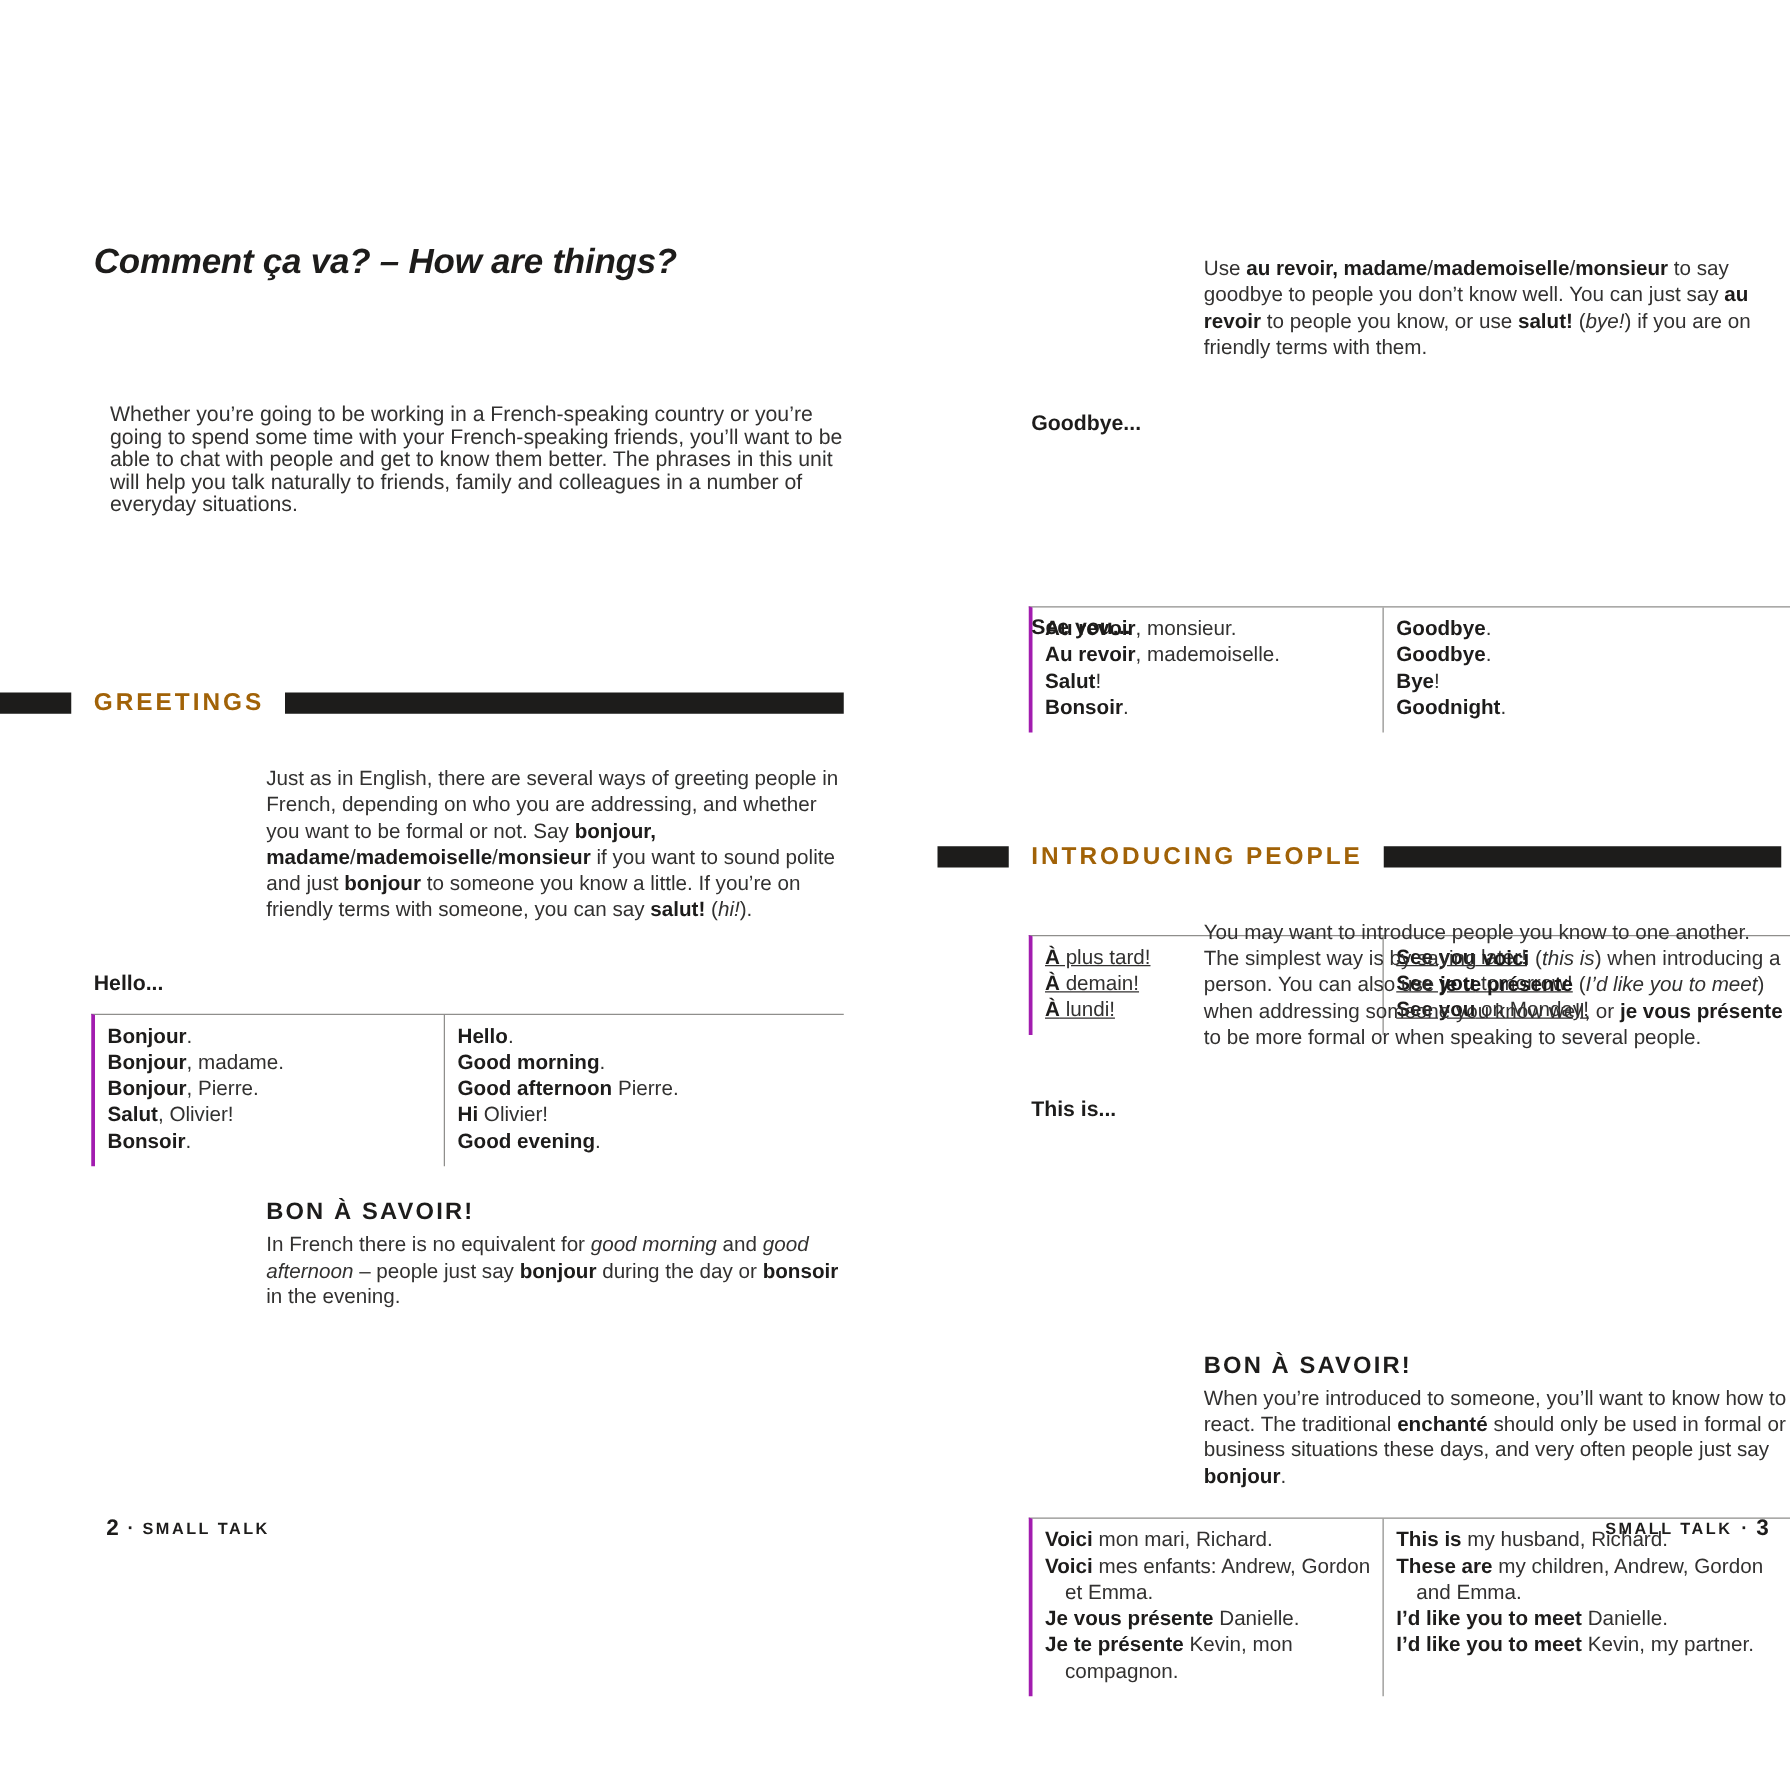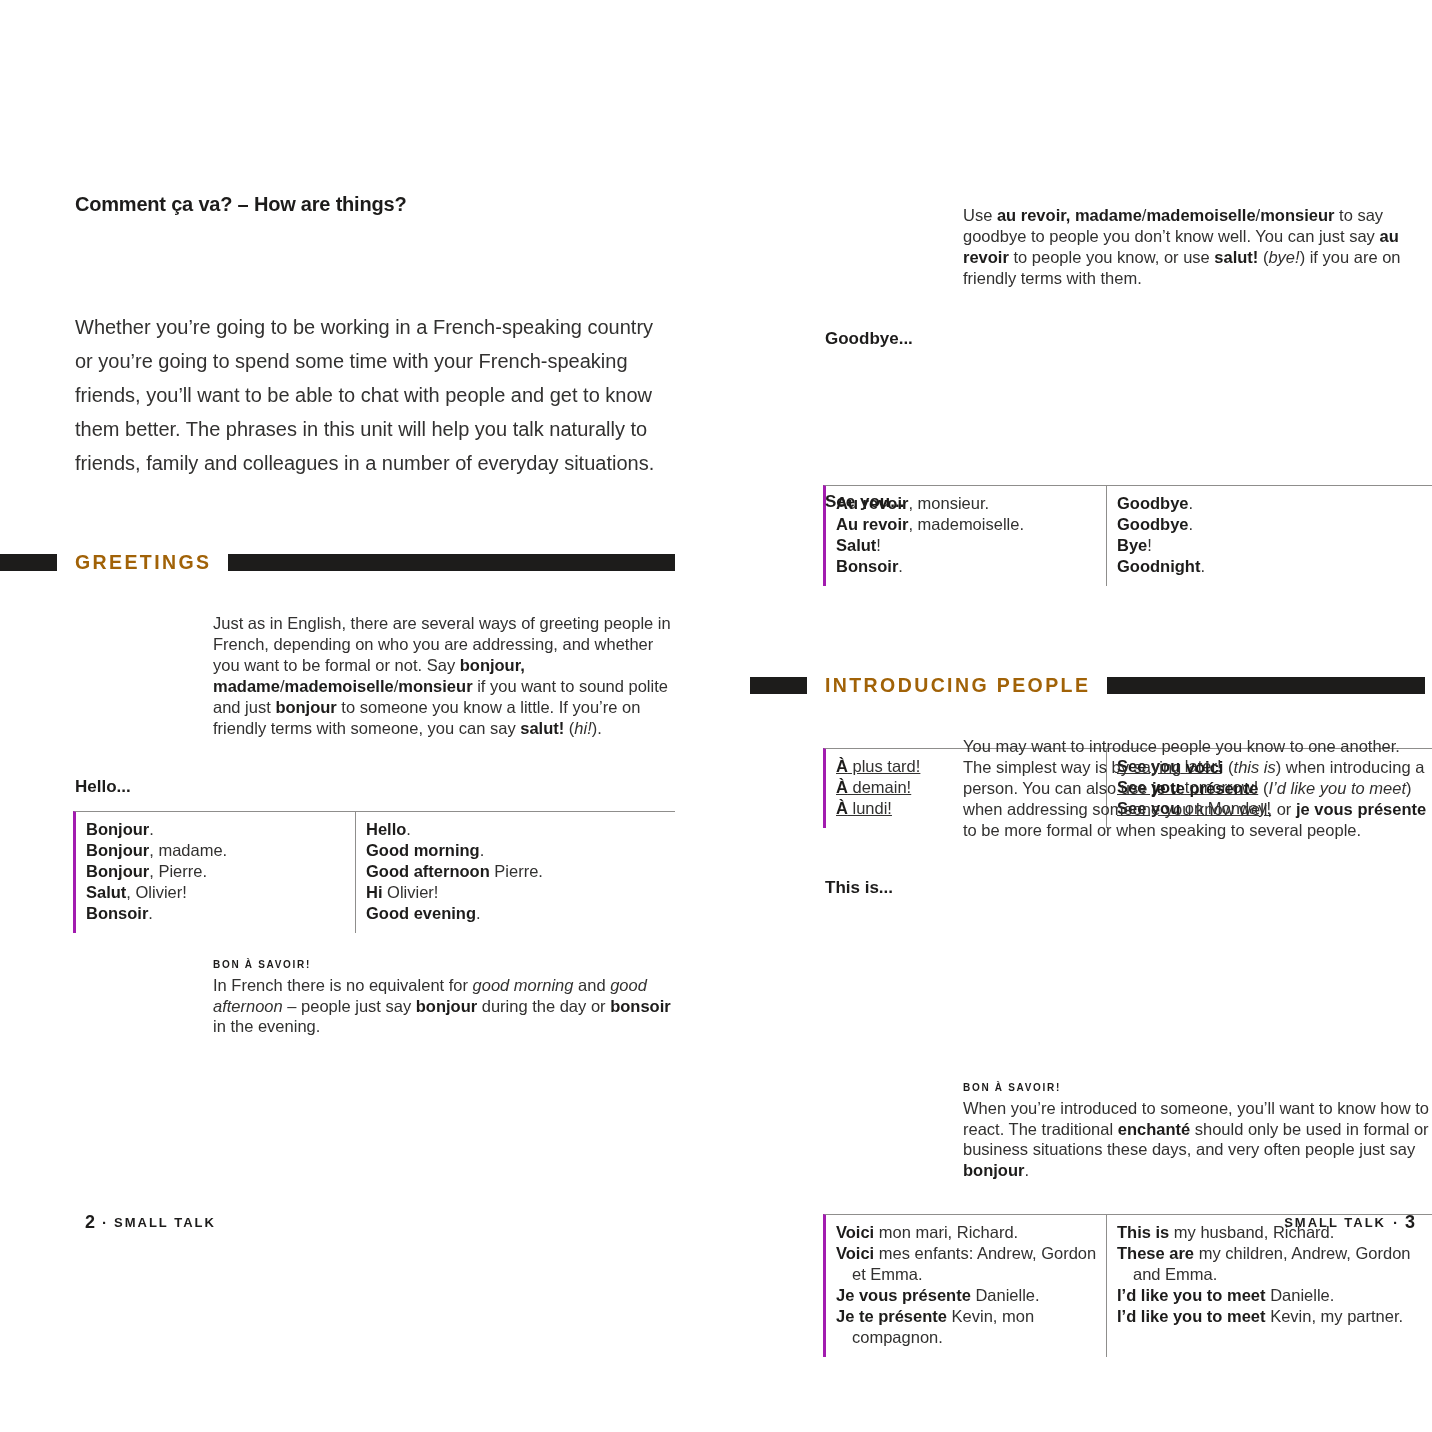--- a/index.html
+++ b/index.html
@@ -8,26 +8,26 @@
     background:#ffffff;color:#323130;
     font-family:"Liberation Sans","DejaVu Sans",sans-serif;
     -webkit-font-smoothing:antialiased;
   }
   .abs{position:absolute;}
   .b{font-weight:700;color:#1d1c1b;}
   .i{font-style:italic;}
 
   
   .page-title{
-    font-size:20px;font-weight:700;color:#1d1c1b;letter-spacing:-0.2px;margin:0;
+    font-size:28px;font-weight:700;color:#1d1c1b;letter-spacing:-0.2px;margin:0;font-style:italic;
   }
 
   
   .para{font-size:16.5px;line-height:21px;margin:0;}
-  .para-intro{font-size:20px;line-height:34px;margin:0;}
+  .para-intro{font-size:17px;line-height:18px;margin:13px;}
 
   
   .section-header{display:flex;align-items:center;}
   .section-bar{height:17px;background:#1d1c1b;}
   .section-bar.lead{width:57px;flex:none;}
   .section-bar.trail{flex:1;}
   .section-title{
     font-size:19.5px;font-weight:700;color:#a16207;letter-spacing:2.4px;
     margin:0 17px 0 18px;white-space:nowrap;
   }
@@ -48,21 +48,21 @@
   }
   .pcell.fr{flex:none;}
   .pcell.en{flex:1;padding-left:27px;}
 
   
   .cols-left .pcell.fr{width:279px;}
   .cols-right .pcell.fr{width:280px;}
 
   
   .note-heading{
-    font-size:10px;font-weight:700;letter-spacing:1.7px;color:#1d1c1b;margin:0 0 5px 0;
+    font-size:19px;font-weight:700;letter-spacing:1.7px;color:#1d1c1b;margin:0 0 5px 0;
   }
   .note-body{font-size:16.5px;line-height:20.5px;margin:0;}
 
   
   .footer{display:flex;align-items:center;gap:7px;color:#1d1c1b;}
   .footer .pagenum{font-size:18px;font-weight:700;}
   .footer .dot{font-size:15px;font-weight:700;}
   .footer .booklabel{font-size:13px;font-weight:700;letter-spacing:2px;}
   .footer.right{justify-content:flex-end;}
 </style>

